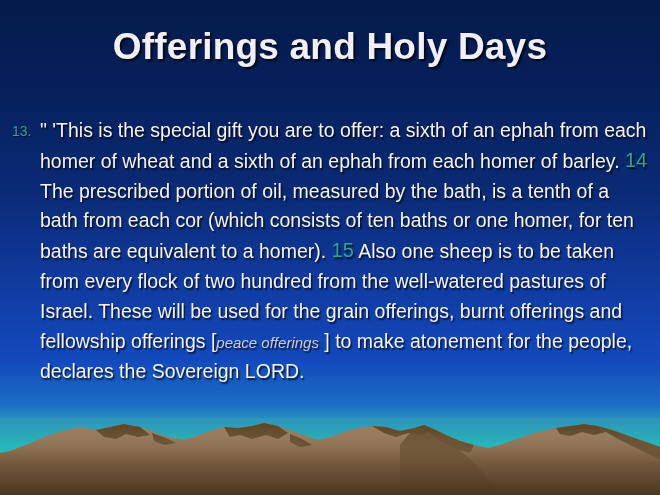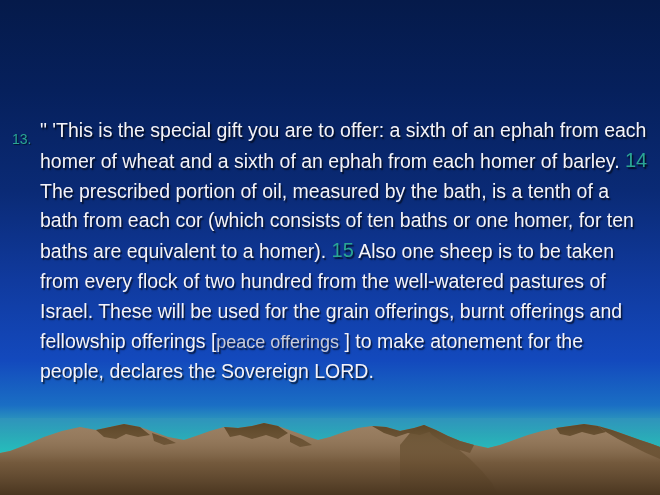--- a/index.html
+++ b/index.html
@@ -84,39 +84,39 @@
     align-items: flex-start;
   }
   .list-marker {
     flex: 0 0 auto;
     width: 36px;
     color: #2aa693;
     font-size: 14px;
     line-height: 30px;
     padding-left: 4px;
     text-shadow: 1px 1px 1px rgba(0,0,0,0.55);
-    margin-top: 8px;
   }
   .body-text {
     flex: 1 1 auto;
     color: #f4f3f8;
     font-size: 19.5px;
     line-height: 29.8px;
     text-shadow: 1.5px 1.5px 1.4px rgba(0,0,0,0.7);
     text-align: left;
     margin-left: -8px;
   }
   .body-text .lead-space { white-space: pre; }
   .verse-num {
     color: #2aa693;
     font-size: 20px;
     vertical-align: 1px;
   }
   .gloss {
-    font-size: 18px;
+    font-style: italic;
+    font-size: 15px;
     color: #c9ccd9;
   }
   .bracket { color: #f4f3f8; }
 </style>
 </head>
 <body>
 
 <div id="slide">
 
   <div class="sky-band"></div>
@@ -156,20 +156,21 @@
       </defs>
       <path d="M0 38 L10 36 L26 30 L44 22 L62 16 L80 12 L96 15 L110 12 L124 9 L140 12
                L154 17 L168 22 L184 25 L196 21 L210 16 L224 12 L238 13 L252 11 L264 8
                L278 11 L292 16 L306 21 L318 25 L330 22 L344 17 L358 13 L372 11 L386 12
                L400 16 L414 13 L424 10 L436 15 L448 21 L460 26 L474 30 L488 33 L500 30
                L514 25 L528 20 L542 16 L556 13 L570 11 L584 9 L598 11 L612 15 L626 20
                L640 25 L652 29 L660 32 L660 80 L0 80 Z" fill="url(#baseGrad)"></path>
     </svg>
   </div>
 
+  <div class="title">Offerings and Holy Days</div>
 
   <div class="body-block">
     <div class="list-marker">13.</div>
     <div class="body-text">
       <span class="lead-space"></span><span>" 'This is the special gift you are to offer: a sixth of an ephah from each homer of wheat and a sixth of an ephah from each homer of barley. </span><span class="verse-num">14</span><span> The prescribed portion of oil, measured by the bath, is a tenth of a bath from each cor (which consists of ten baths or one homer, for ten baths are equivalent to a homer). </span><span class="verse-num">15</span><span> Also one sheep is to be taken from every flock of two hundred from the well-watered pastures of Israel. These will be used for the grain offerings, burnt offerings and fellowship offerings </span><span class="bracket">[</span><span class="gloss">peace offerings</span><span class="bracket"> ]</span><span> to make atonement for the people, declares the Sovereign LORD.</span>
     </div>
   </div>
 
 </div>
 

